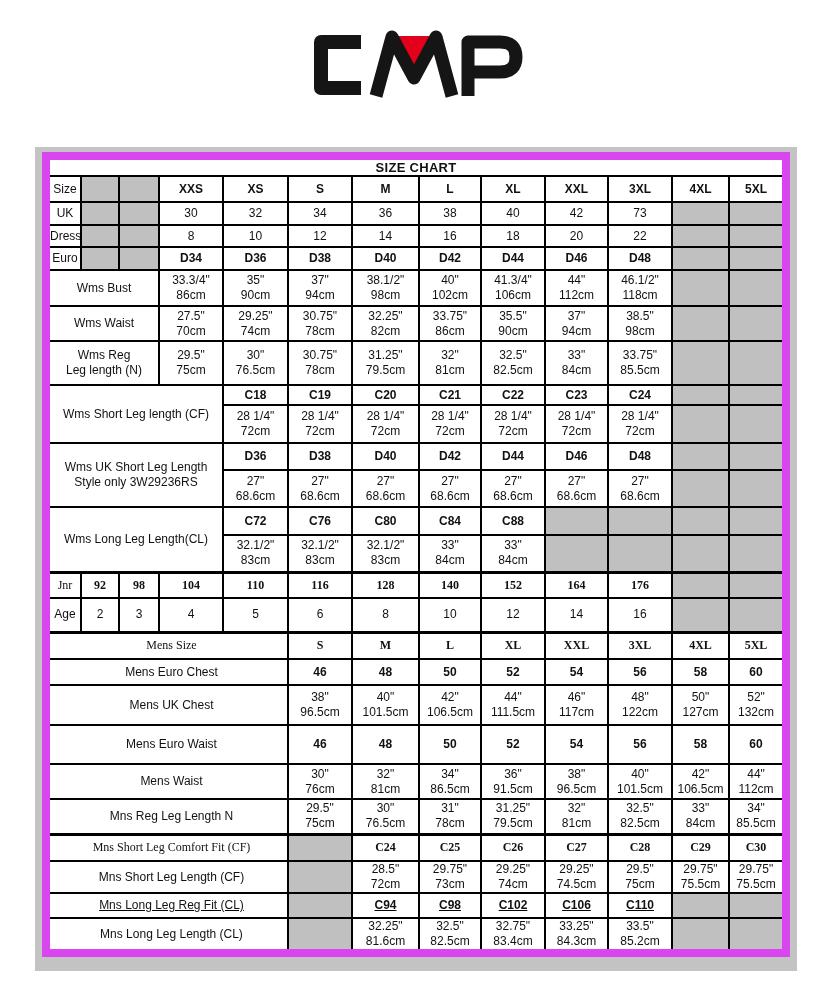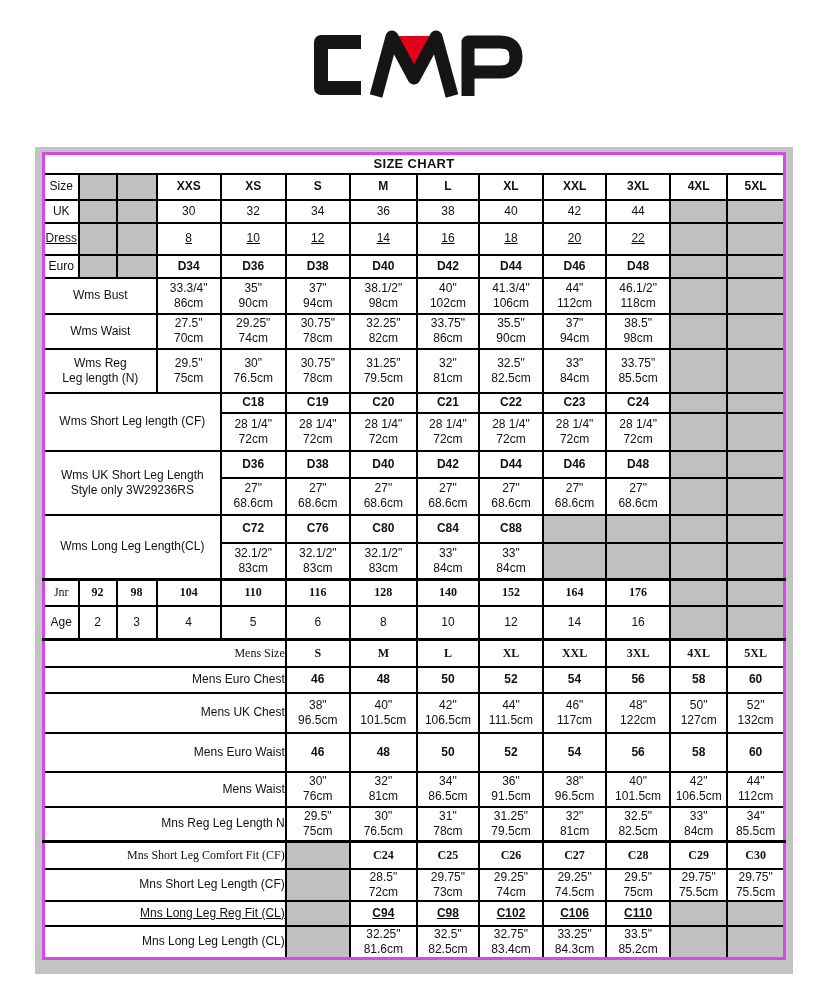--- a/index.html
+++ b/index.html
@@ -26,37 +26,37 @@
     left: 35px;
     top: 147px;
     background: #c3c3c3;
     padding: 5px 7px 14px 7px;
   }
   table.size-chart {
     border-collapse: collapse;
     table-layout: fixed;
     width: 744px;
     background: #ffffff;
-    border: 3px solid #d946ef;
+    border: 8px solid #d946ef;
   }
   td {
     border: 2px solid #000;
     text-align: center;
     vertical-align: middle;
     font-size: 12px;
     color: #111;
     padding: 0;
     line-height: 15px;
     overflow: hidden;
     background: #ffffff;
   }
   td div { line-height: 15px; }
   td.gray  { background: #c0c0c0; }
   td.bold  { font-weight: bold; }
-  td.left  { text-align: right; padding-left: 6px; }
+  td.left  { text-align: center; padding-left: 6px; }
   td.title {
     font-weight: bold;
     font-size: 13px;
     letter-spacing: 0.3px;
   }
   tr.section td { border-top-width: 3px; font-family: Liberation Serif, serif; }
 </style>
 </head>
 <body>
 
@@ -113,25 +113,25 @@
           <td>UK</td>
           <td class="gray"></td>
           <td class="gray"></td>
           <td>30</td>
           <td>32</td>
           <td>34</td>
           <td>36</td>
           <td>38</td>
           <td>40</td>
           <td>42</td>
-          <td>44</td>
-          <td class="gray"></td>
-          <td class="gray"></td>
-        </tr>
-        <tr style="height: 32px; text-decoration: underline;">
+          <td>73</td>
+          <td class="gray"></td>
+          <td class="gray"></td>
+        </tr>
+        <tr style="height: 22px;">
           <td>Dress</td>
           <td class="gray"></td>
           <td class="gray"></td>
           <td>8</td>
           <td>10</td>
           <td>12</td>
           <td>14</td>
           <td>16</td>
           <td>18</td>
           <td>20</td>

